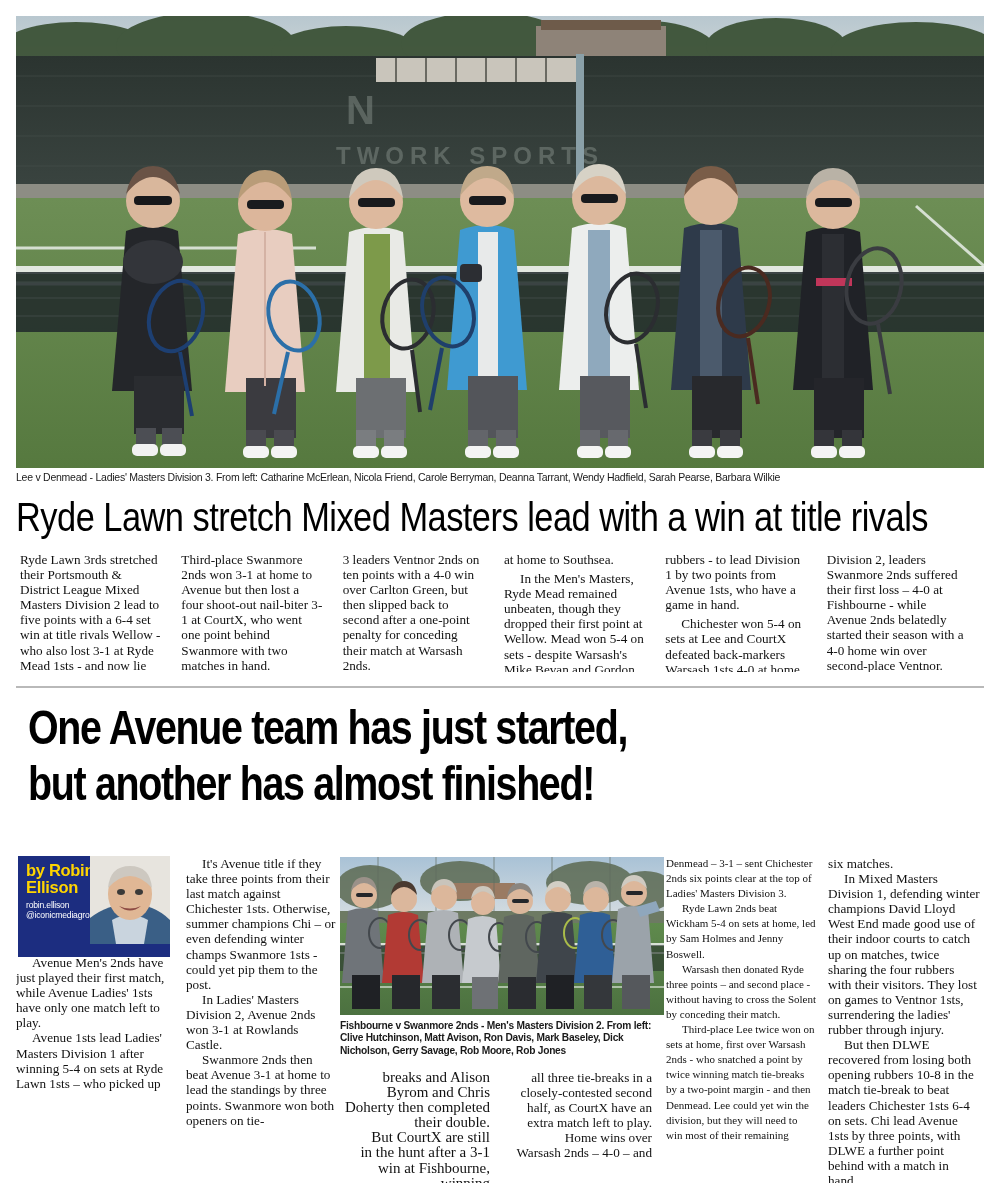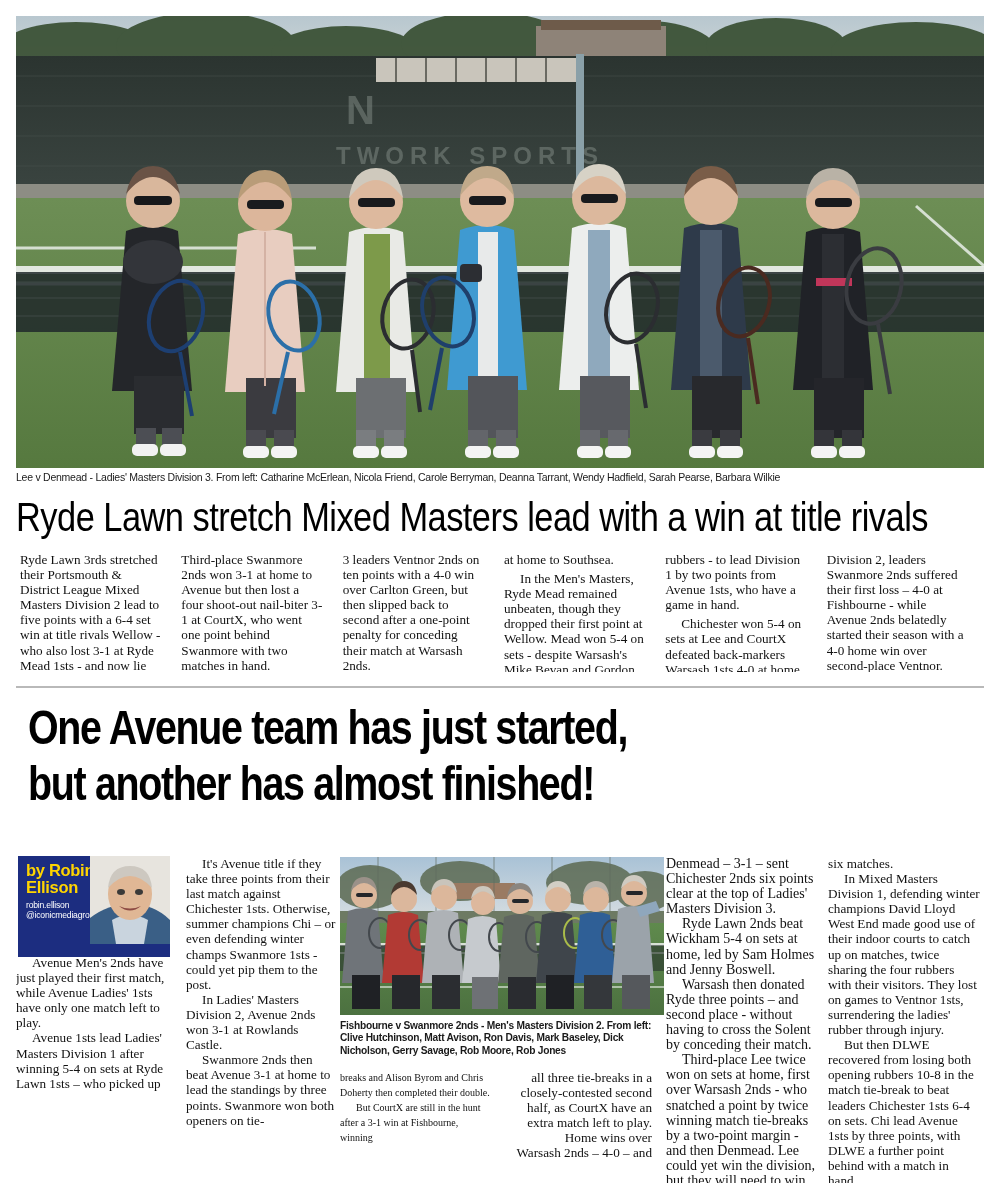--- a/index.html
+++ b/index.html
@@ -123,35 +123,35 @@
     position: absolute; left: 340px; top: 1020px; width: 324px;
     font-family: "Liberation Sans", sans-serif;
     font-size: 10.2px; font-weight: 700; line-height: 12.4px;
     color: #1a1a1a; letter-spacing: -0.25px;
   }
 
   
   .art2-col3 {
     position: absolute; left: 340px; top: 1070px;
     width: 162px; height: 113px; padding-right: 12px;
-    font-size: 10px; line-height: 15.1px; color: #111; overflow: hidden;
+    font-size: 15px; line-height: 15.1px; color: #111; overflow: hidden; text-align: right;
   }
   .art2-col4 {
     position: absolute; left: 502px; top: 1070px;
     width: 162px; height: 113px; padding-right: 12px;
     font-size: 13.2px; line-height: 15px; color: #111; overflow: hidden; text-align: right;
   }
   .art2-col3 p, .art2-col4 p { margin: 0; text-indent: 16px; }
   .art2-col3 p.first, .art2-col4 p.first { text-indent: 0; }
 
   
   .art2-col5 {
     position: absolute; left: 666px; top: 856px;
     width: 162px; height: 327px; padding-right: 12px;
-    font-size: 14px; line-height: 15.1px; color: #111; overflow: hidden;
+    font-size: 11px; line-height: 15.1px; color: #111; overflow: hidden;
   }
   .art2-col6 {
     position: absolute; left: 828px; top: 856px;
     width: 160px; height: 327px; padding-right: 8px;
     font-size: 13.2px; line-height: 15.1px; color: #111; overflow: hidden;
   }
   .art2-col5 p, .art2-col6 p { margin: 0; text-indent: 16px; }
   .art2-col5 p.first, .art2-col6 p.first { text-indent: 0; }
 </style>
 </head>

